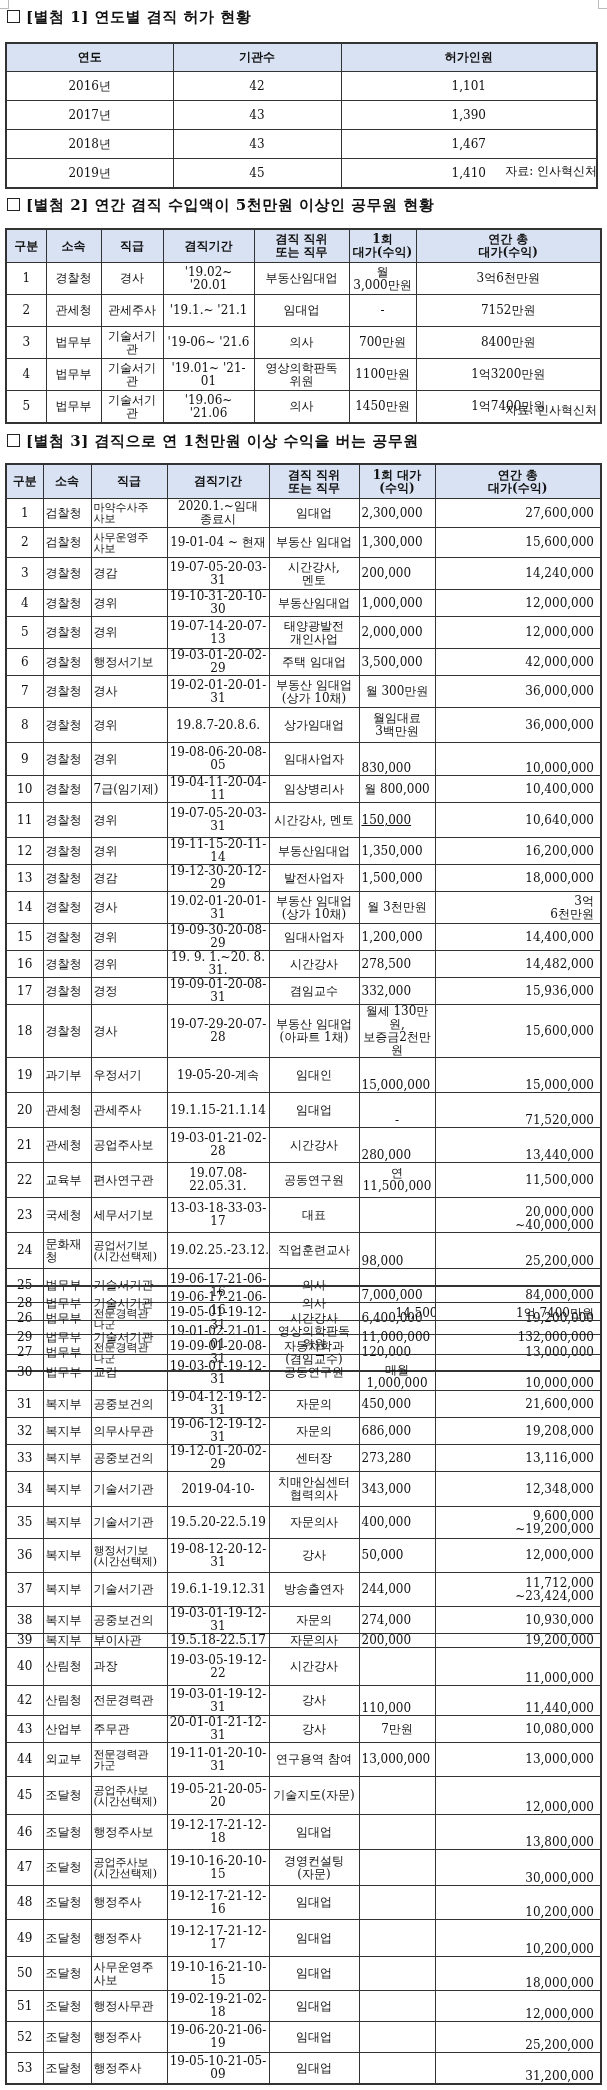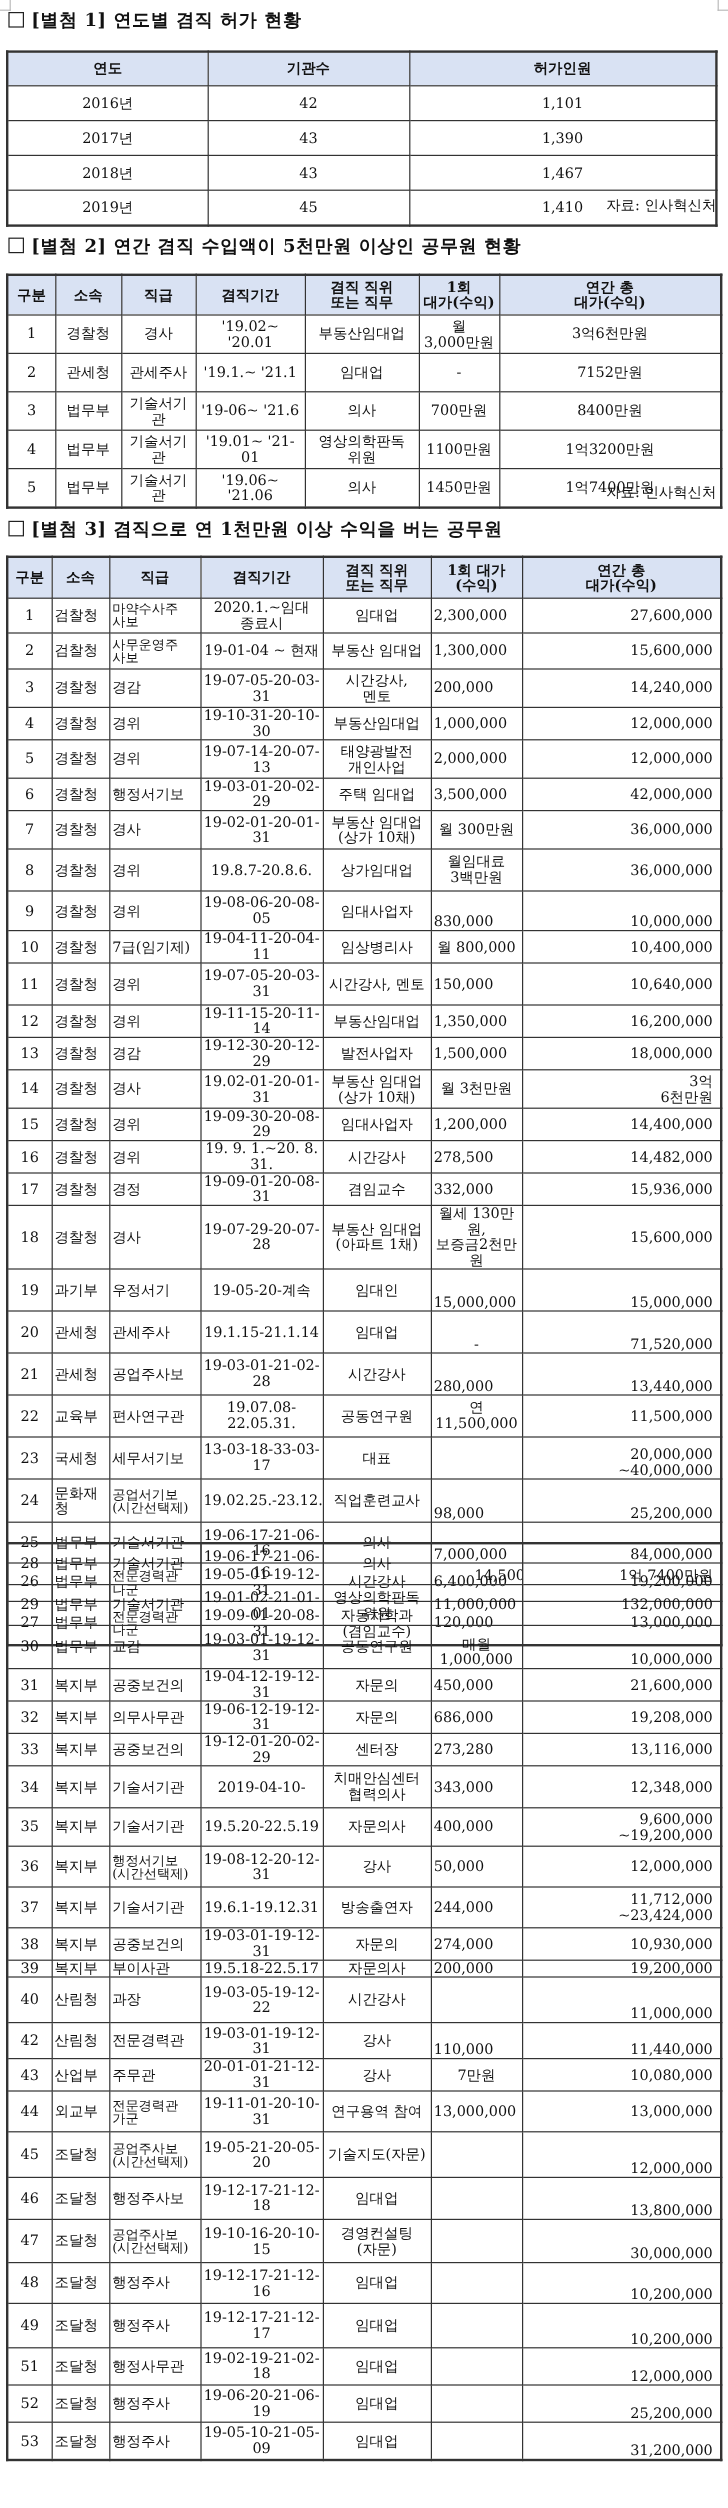--- a/index.html
+++ b/index.html
@@ -274,21 +274,21 @@
         <td class="pre " style="height: 12px;">임상병리사</td>
         <td class="pre " style="height: 12px;">월 800,000</td>
         <td class="pre r " style="height: 12px;">10,400,000</td>
       </tr>
       <tr>
         <td class="pre " style="height: 34px;">11</td>
         <td class="pre l " style="height: 34px;">경찰청</td>
         <td class="pre l " style="height: 34px;">경위</td>
         <td class="pre " style="height: 34px;">19-07-05-20-03-31</td>
         <td class="pre " style="height: 34px;">시간강사, 멘토</td>
-        <td class="pre l " style="height: 34px;">150,000</td>
+        <td class="pre l " style="height: 34px; text-decoration: underline;">150,000</td>
         <td class="pre r " style="height: 34px;">10,640,000</td>
       </tr>
       <tr>
         <td class="pre " style="height: 12px;">12</td>
         <td class="pre l " style="height: 12px;">경찰청</td>
         <td class="pre l " style="height: 12px;">경위</td>
         <td class="pre " style="height: 12px;">19-11-15-20-11-14</td>
         <td class="pre " style="height: 12px;">부동산임대업</td>
         <td class="pre l " style="height: 12px;">1,350,000</td>
         <td class="pre r " style="height: 12px;">16,200,000</td>
@@ -645,20 +645,29 @@
       <tr>
         <td class="pre " style="height: 36px;">49</td>
         <td class="pre l " style="height: 36px;">조달청</td>
         <td class="pre l " style="height: 36px;">행정주사</td>
         <td class="pre " style="height: 36px;">19-12-17-21-12-17</td>
         <td class="pre " style="height: 36px;">임대업</td>
         <td class="pre bot " style="height: 36px;"></td>
         <td class="pre r bot " style="height: 36px;">10,200,000</td>
       </tr>
       <tr>
+        <td class="pre " style="height: 33px;">50</td>
+        <td class="pre l " style="height: 33px;">조달청</td>
+        <td class="pre l " style="height: 33px;">사무운영주사보</td>
+        <td class="pre " style="height: 33px;">19-10-16-21-10-15</td>
+        <td class="pre " style="height: 33px;">임대업</td>
+        <td class="pre bot " style="height: 33px;"></td>
+        <td class="pre r bot " style="height: 33px;">18,000,000</td>
+      </tr>
+      <tr>
         <td class="pre " style="height: 30px;">51</td>
         <td class="pre l " style="height: 30px;">조달청</td>
         <td class="pre l " style="height: 30px;">행정사무관</td>
         <td class="pre " style="height: 30px;">19-02-19-21-02-18</td>
         <td class="pre " style="height: 30px;">임대업</td>
         <td class="pre bot " style="height: 30px;"></td>
         <td class="pre r bot " style="height: 30px;">12,000,000</td>
       </tr>
       <tr>
         <td class="pre " style="height: 30px;">52</td>

